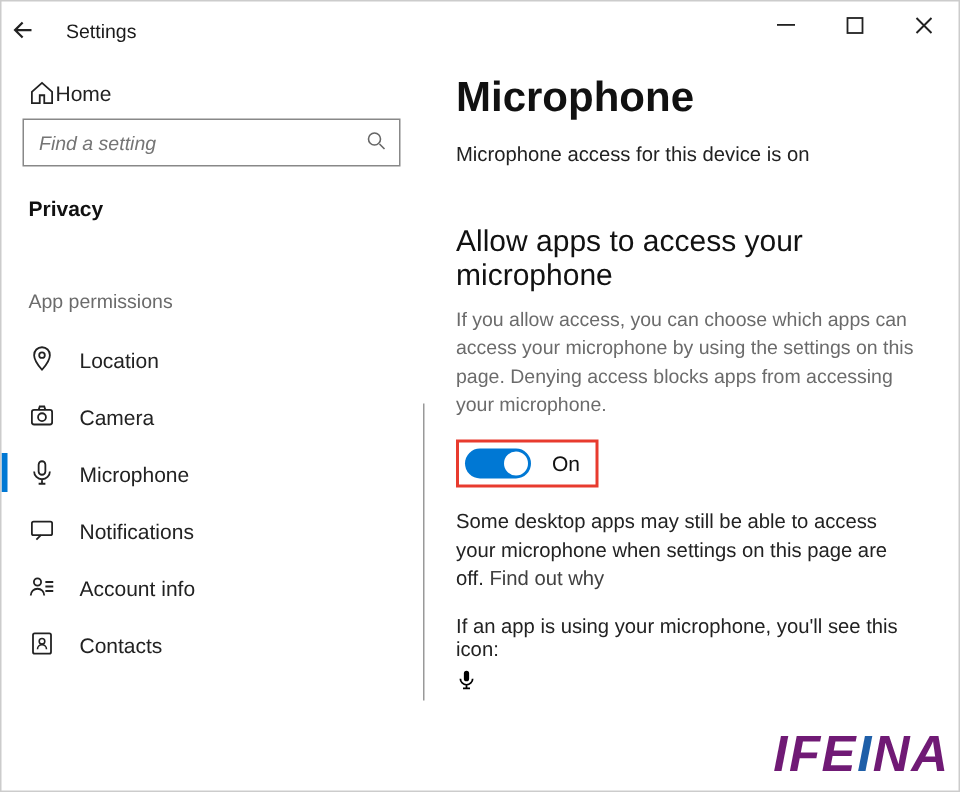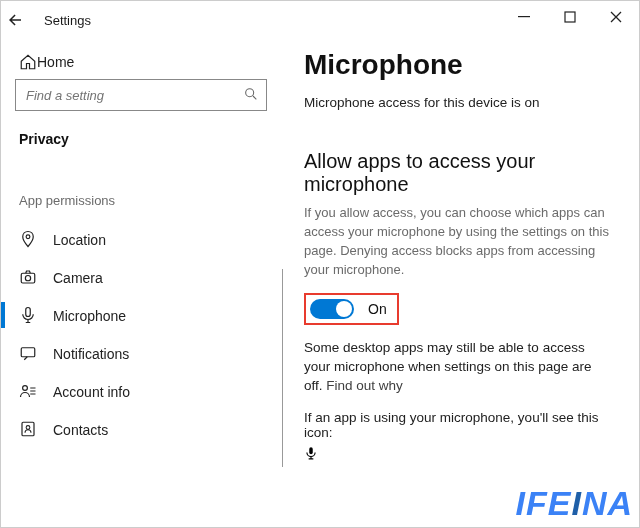--- a/index.html
+++ b/index.html
@@ -32,21 +32,21 @@
   .desc { font-size:13px; line-height:1.45; color:#6b6b6b; margin-bottom:14px;}
   .highlight-box { border:2px solid #e83b2e; padding:4px 10px 4px 4px; display:inline-flex; align-items:center; gap:14px;}
   .toggle { width:44px; height:20px; border-radius:10px; background:#0078d4; position:relative;}
   .toggle .knob { position:absolute; right:2px; top:2px; width:16px; height:16px; border-radius:50%; background:#fff;}
   .toggle-label { font-size:14px; color:#111;}
   .note { font-size:13.5px; color:#222; margin-top:14px; line-height:1.4;}
   .link { color:#404040; cursor:pointer;}
   .iconline { font-size:13.5px; color:#222; margin-top:14px;}
   .mic-glyph { font-size:15px; color:#000; display:block; margin-top:4px;}
   .watermark { position:absolute; right:6px; bottom:4px; font-size:34px; font-weight:800; font-style:italic; letter-spacing:1px; font-family:Arial, sans-serif; pointer-events:none;}
-  .watermark .a { color:#3b82f6;} .watermark .b{color:#1f5fa8;}
+  .watermark .a { color:#701a75;} .watermark .b{color:#1f5fa8;}
   svg { display:block; }
 </style>
 </head>
 <body>
 
 <div class="titlebar">
   <div class="back-btn">
     <svg width="18" height="18" viewBox="0 0 24 24">
         <path d="M20 11H7.8l5-5-1.4-1.4L4 12l7.4 7.4 1.4-1.4-5-5H20z" fill="#222"></path>
       </svg>

